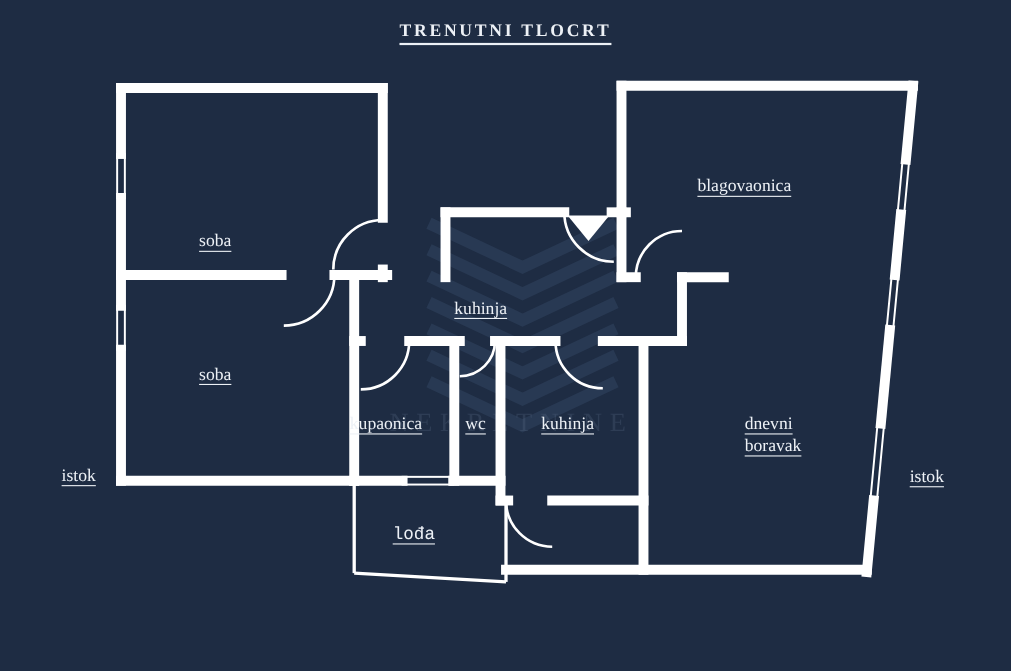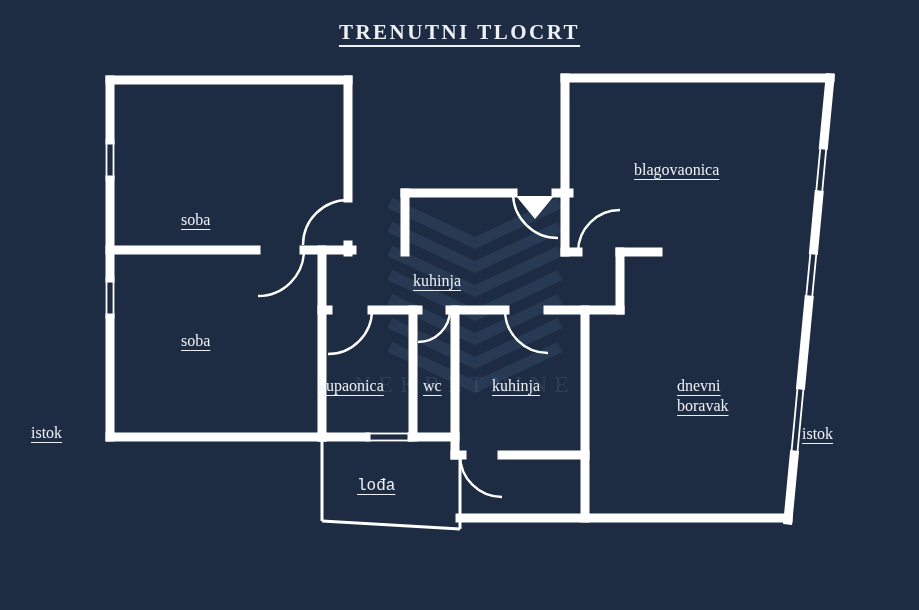--- a/index.html
+++ b/index.html
@@ -14,21 +14,21 @@
     width:919px;height:610px;
     background:var(--bg);
     overflow:hidden;
     font-family:"Liberation Serif","DejaVu Serif",serif;
   }
   .plan-svg{position:absolute;left:0;top:0;}
   .title{
     position:absolute;top:20px;left:0;right:0;
     text-align:center;
     color:var(--text);
-    font-size:21px;font-weight:600;letter-spacing:2.5px;
+    font-size:16px;font-weight:600;letter-spacing:2.5px;
     text-decoration:underline;
     text-underline-offset:6px;
     text-decoration-thickness:1.5px;
   }
   .room-label{
     position:absolute;
     color:var(--text);
     font-size:16px;
     text-decoration:underline;
     text-underline-offset:4px;
@@ -36,20 +36,21 @@
     white-space:nowrap;
   }
   .room-label.two-line span{display:block;line-height:1.25;}
   .compass-label{
     position:absolute;
     color:var(--text);
     font-size:16px;
     text-decoration:underline;
     text-underline-offset:4px;
     text-decoration-thickness:1px;
+    margin-left:25px;
   }
 </style>
 </head>
 <body>
 
 <div class="stage">
 
   <svg class="plan-svg" width="919" height="610" viewBox="0 0 919 610">
 
     <g stroke="#2a3b55" stroke-width="11" fill="none" opacity="0.9">

